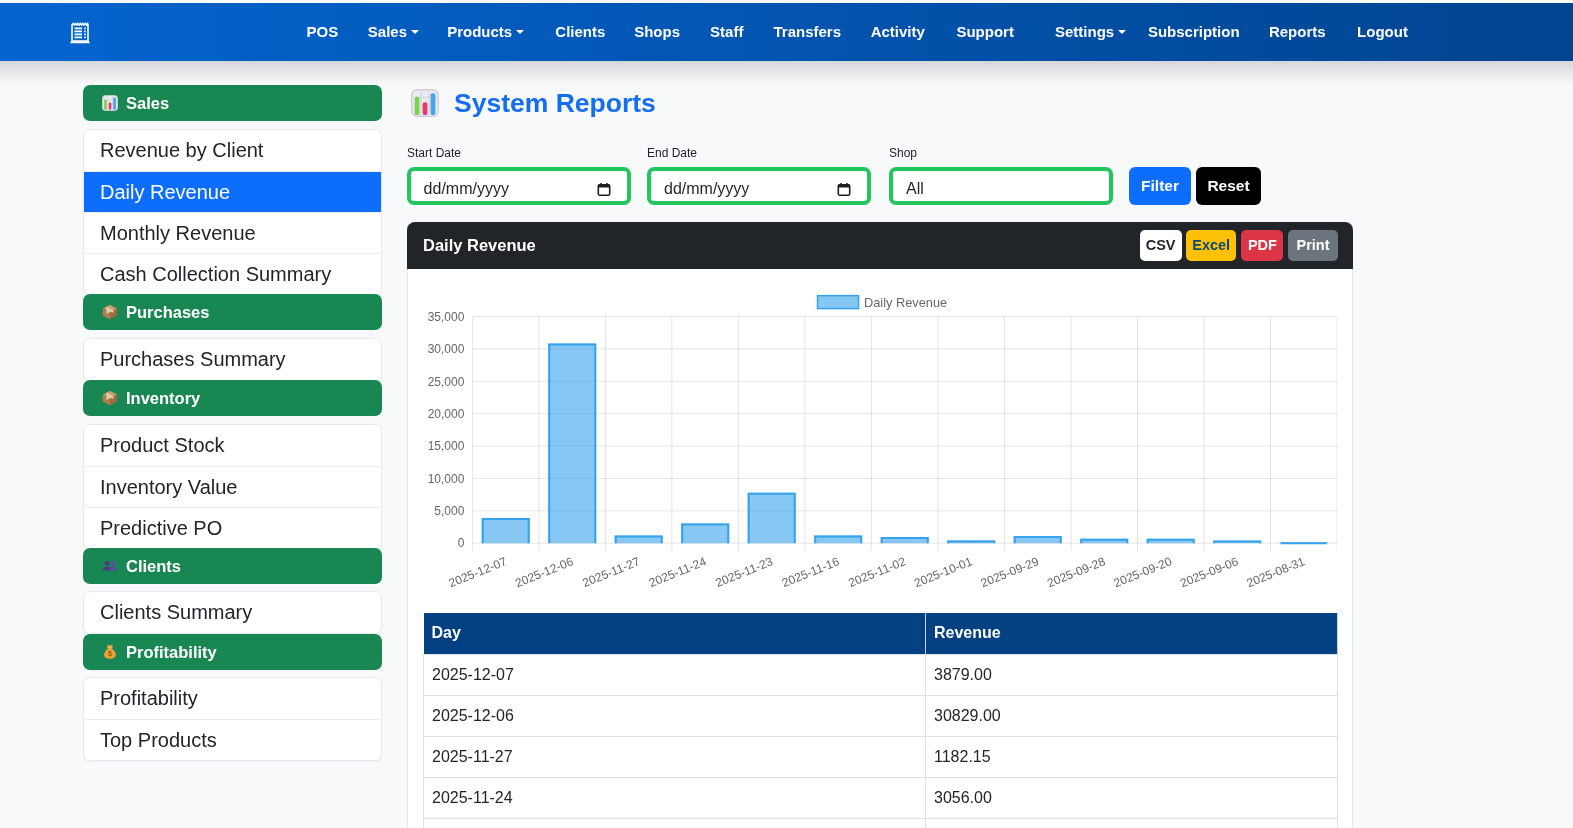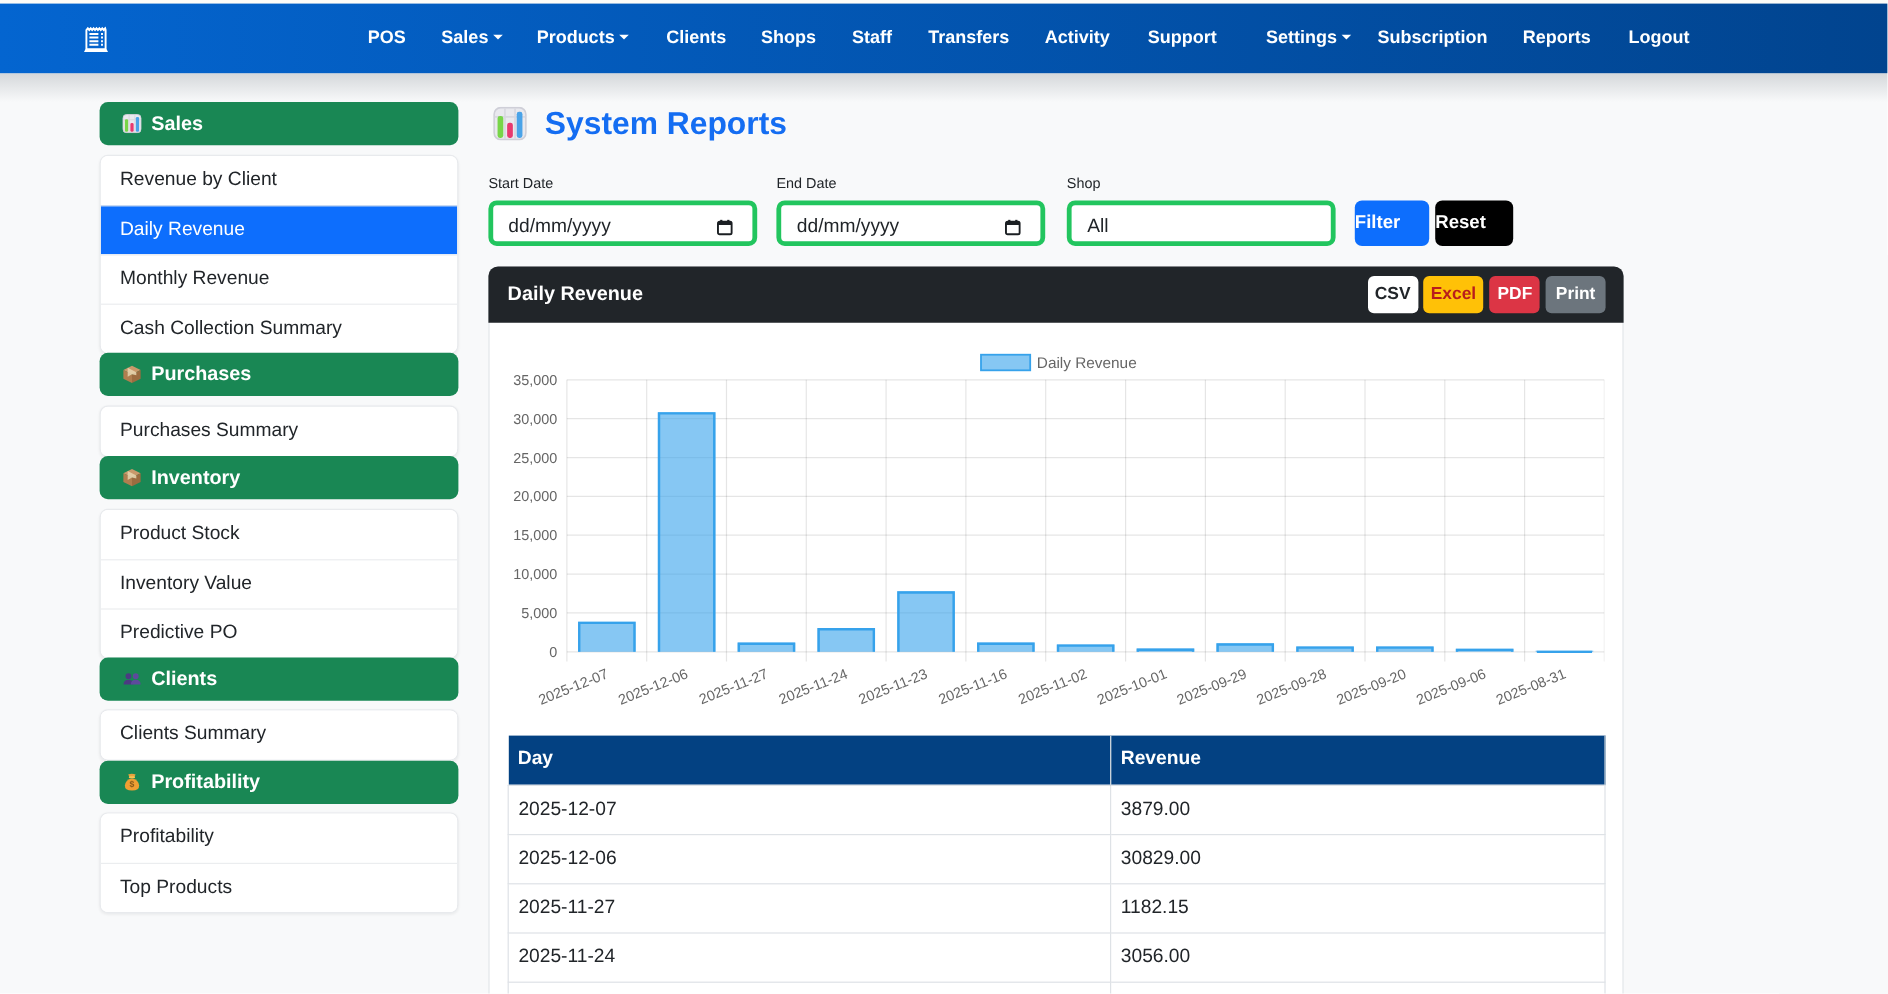--- a/index.html
+++ b/index.html
@@ -12,32 +12,32 @@
   border-left:4px solid transparent; border-right:4px solid transparent; border-top:4.8px solid #fff; }
 #brand { position:absolute; left:98px; top:0; height:58px; line-height:58px; color:#fff; font-weight:bold; font-size:20.5px; letter-spacing:-0.4px; }
 
 #side { position:absolute; left:83px; top:0; width:299px; }
 .sgh { position:absolute; left:0; width:299px; height:36px; background:#198754; border-radius:7px;
   color:#fff; font-weight:bold; font-size:16.5px; display:flex; align-items:center; padding-left:19px; }
 .sgh span { margin-left:8px; }
 .em { width:16px; height:16px; }
 .sgl { position:absolute; left:0; width:299px; background:#fff; border-radius:7px;
   border:1px solid #e8eaed; box-shadow:0 1px 2px rgba(0,0,0,.05); overflow:hidden; }
-.sgi { height:41px; line-height:40px; padding-left:16px; font-size:16px; color:#212529; border-top:1px solid #ebedef; background:#fff; }
+.sgi { height:41px; line-height:40px; padding-left:16px; font-size:20px; color:#212529; border-top:1px solid #ebedef; background:#fff; }
 .sgi:first-child { border-top:none; }
 .sgi.active { background:#0d6efd; color:#fff; }
 
 #title { position:absolute; left:454px; top:88px; font-size:26.5px; font-weight:bold; color:#146df2; }
 .flabel { position:absolute; top:146px; font-size:12px; color:#212529; }
 .finput { position:absolute; top:167px; width:224px; height:38px; background:#fff;
   border:4px solid #22c55e; border-radius:7px; font-size:16px; color:#1f2327;
   line-height:36px; padding-left:13px; }
 .cal { position:absolute; right:16px; top:11px; width:14px; height:15px; }
 .btn { position:absolute; top:167px; height:38px; border-radius:6px; color:#fff; font-weight:bold;
-  font-size:15.5px; line-height:38px; }
+  font-size:15.5px; text-align:center; line-height:38px; }
 
 #card { position:absolute; left:407px; top:222px; width:946px; height:660px; background:#fff;
   border:1px solid #e3e6e9; border-radius:8px; }
 #cardhead { position:absolute; left:407px; top:222px; width:946px; height:47px; background:#212529;
   border-radius:8px 8px 0 0; color:#fff; font-weight:bold; font-size:16.5px; line-height:47px; padding-left:16px; }
 .hbtn { position:absolute; top:230px; height:31px; border-radius:5px; font-weight:bold; font-size:14.5px;
   text-align:center; line-height:31px; }
 
 #tbl { position:absolute; left:423px; top:613px; width:915px; border-collapse:collapse; font-size:16px; }
 #tbl th { background:#034182; color:#fff; font-weight:bold; text-align:left; height:41px; padding:0 0 0 8px;
@@ -161,21 +161,21 @@
         <rect x="1.5" y="2.5" width="13" height="3.2" fill="#1b1f23"></rect>
         <rect x="3.6" y="0.8" width="2.1" height="3" fill="#1b1f23"></rect>
         <rect x="10.3" y="0.8" width="2.1" height="3" fill="#1b1f23"></rect>
       </svg></div>
 <div class="finput" style="left:889px">All</div>
 <div class="btn" style="left:1129px;width:62px;background:#0d6efd">Filter</div>
 <div class="btn" style="left:1196px;width:65px;background:#000000">Reset</div>
 <div id="card"></div>
 <div id="cardhead">Daily Revenue</div>
 <div class="hbtn" style="left:1139.6px;width:42px;background:#fff;color:#212529">CSV</div>
-<div class="hbtn" style="left:1186.2px;width:50px;background:#ffc107;color:#b91c1c">Excel</div>
+<div class="hbtn" style="left:1186.2px;width:50px;background:#ffc107;color:#0c4a6e">Excel</div>
 <div class="hbtn" style="left:1241.4px;width:42px;background:#dc3545;color:#fff">PDF</div>
 <div class="hbtn" style="left:1288px;width:50px;background:#6c757d;color:#fff">Print</div>
 <svg width="914" height="322" viewBox="0 0 914 322" style="position:absolute;left:423px;top:283px;font-family:'Liberation Sans',sans-serif">
 <rect x="394.5" y="12.6" width="41" height="13" fill="rgba(54,162,235,0.6)" stroke="#36a2eb" stroke-width="1.5"></rect>
 <text x="441" y="23.8" font-size="12.8" fill="#666">Daily Revenue</text>
 <line x1="49.4" y1="260.2" x2="914.0" y2="260.2" stroke="rgba(0,0,0,0.1)" stroke-width="1"></line>
 <text x="41.4" y="264.4" font-size="12" fill="#666" text-anchor="end">0</text>
 <line x1="49.4" y1="227.8" x2="914.0" y2="227.8" stroke="rgba(0,0,0,0.1)" stroke-width="1"></line>
 <text x="41.4" y="232.0" font-size="12" fill="#666" text-anchor="end">5,000</text>
 <line x1="49.4" y1="195.4" x2="914.0" y2="195.4" stroke="rgba(0,0,0,0.1)" stroke-width="1"></line>

